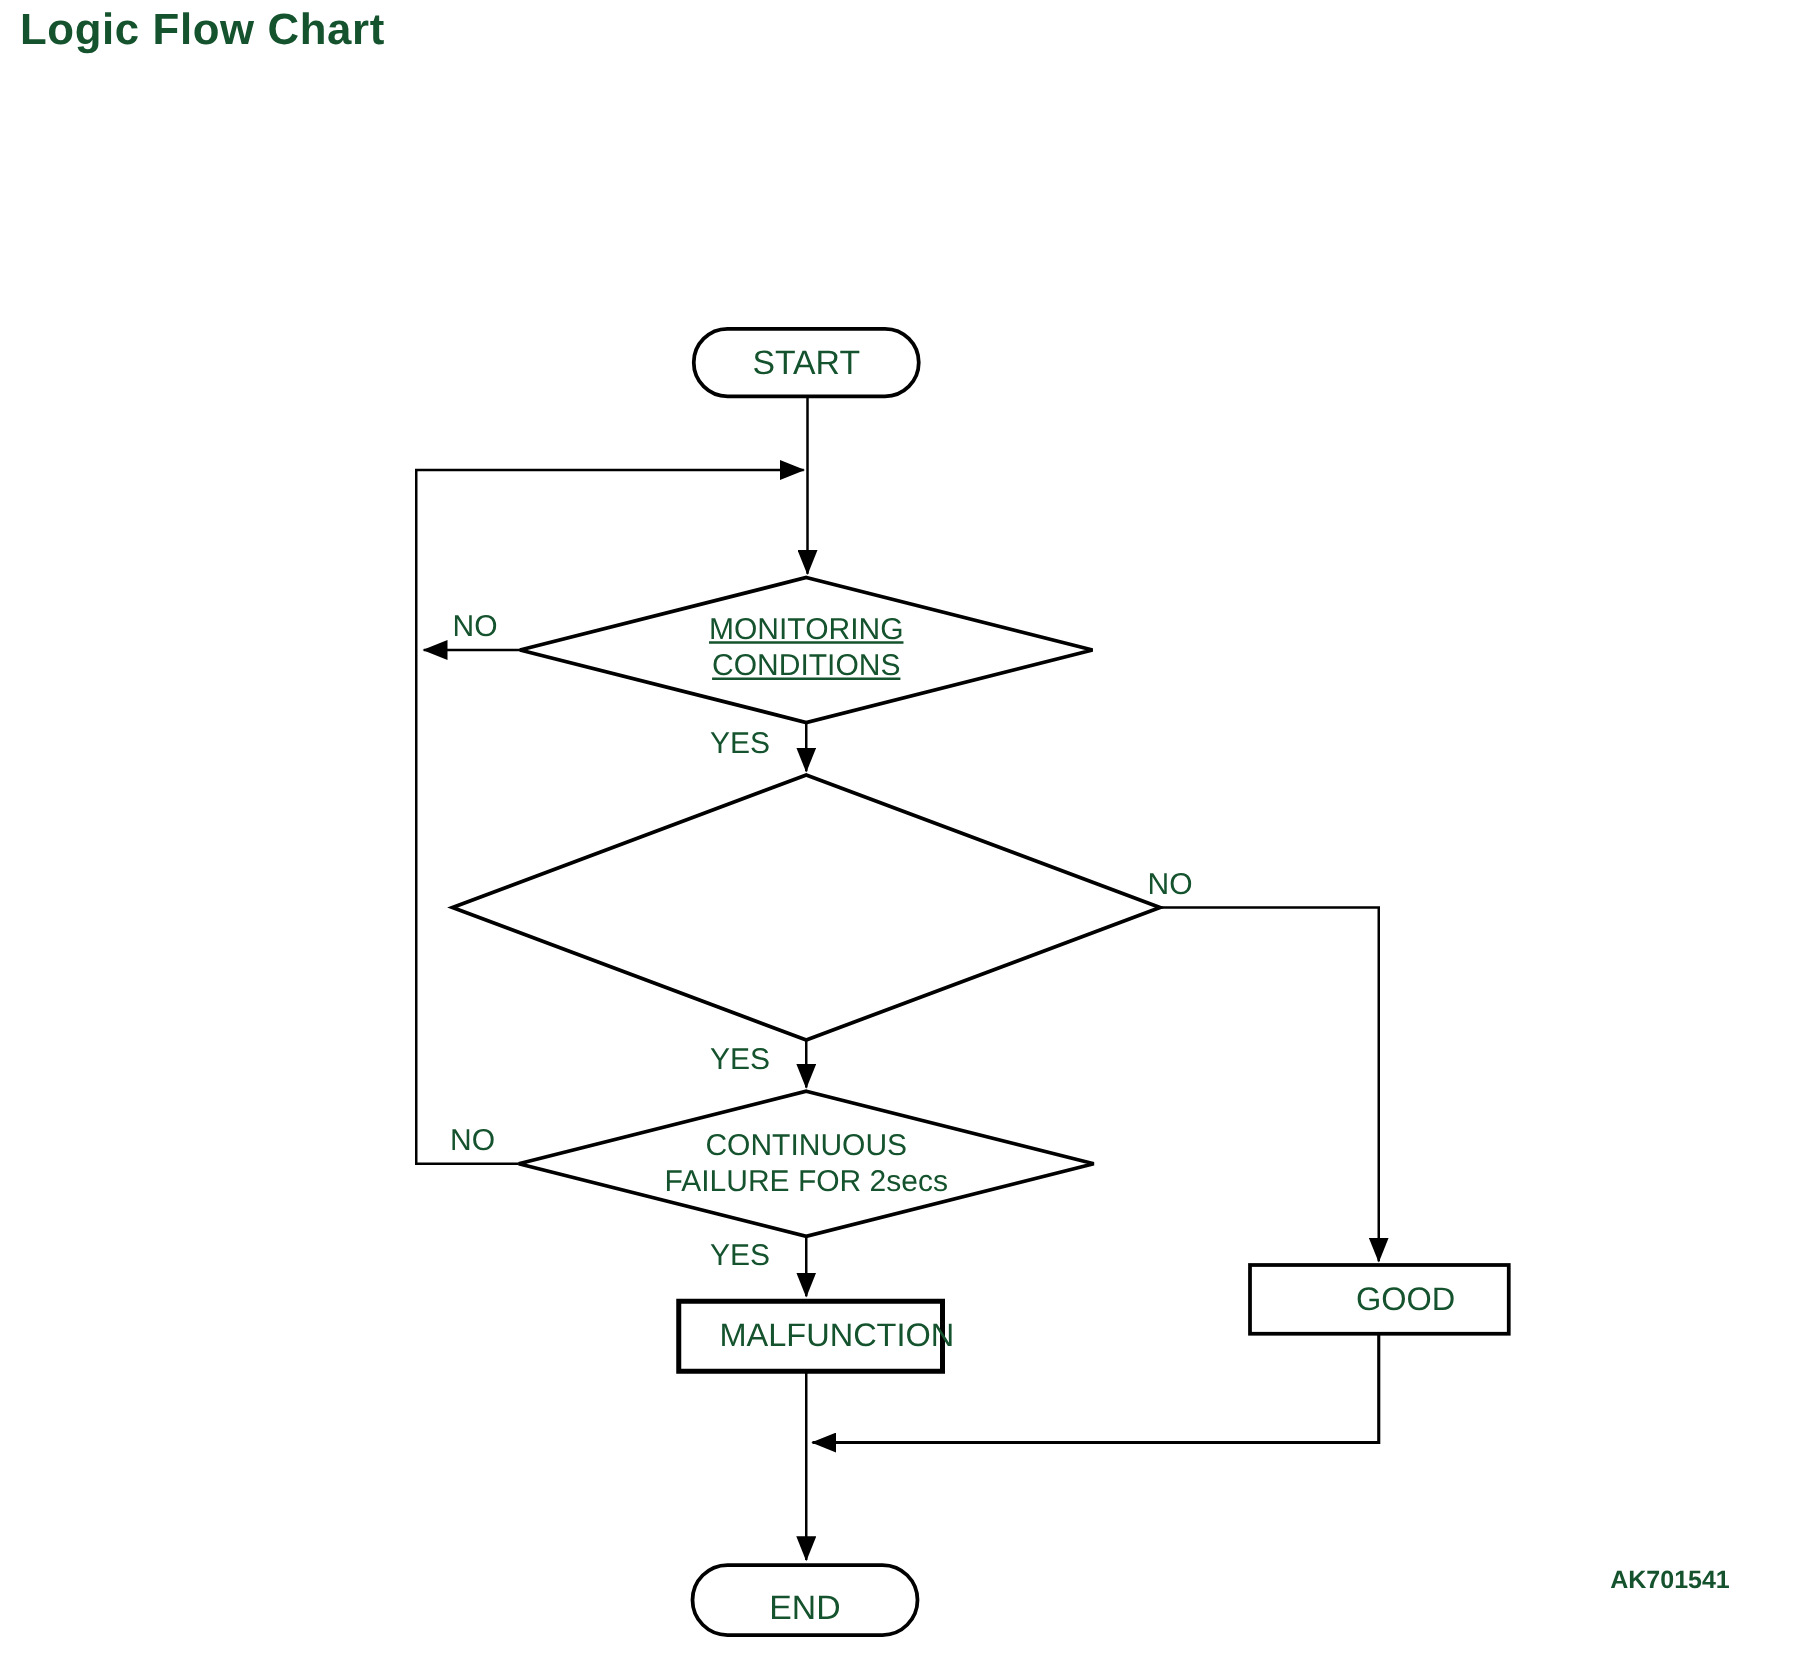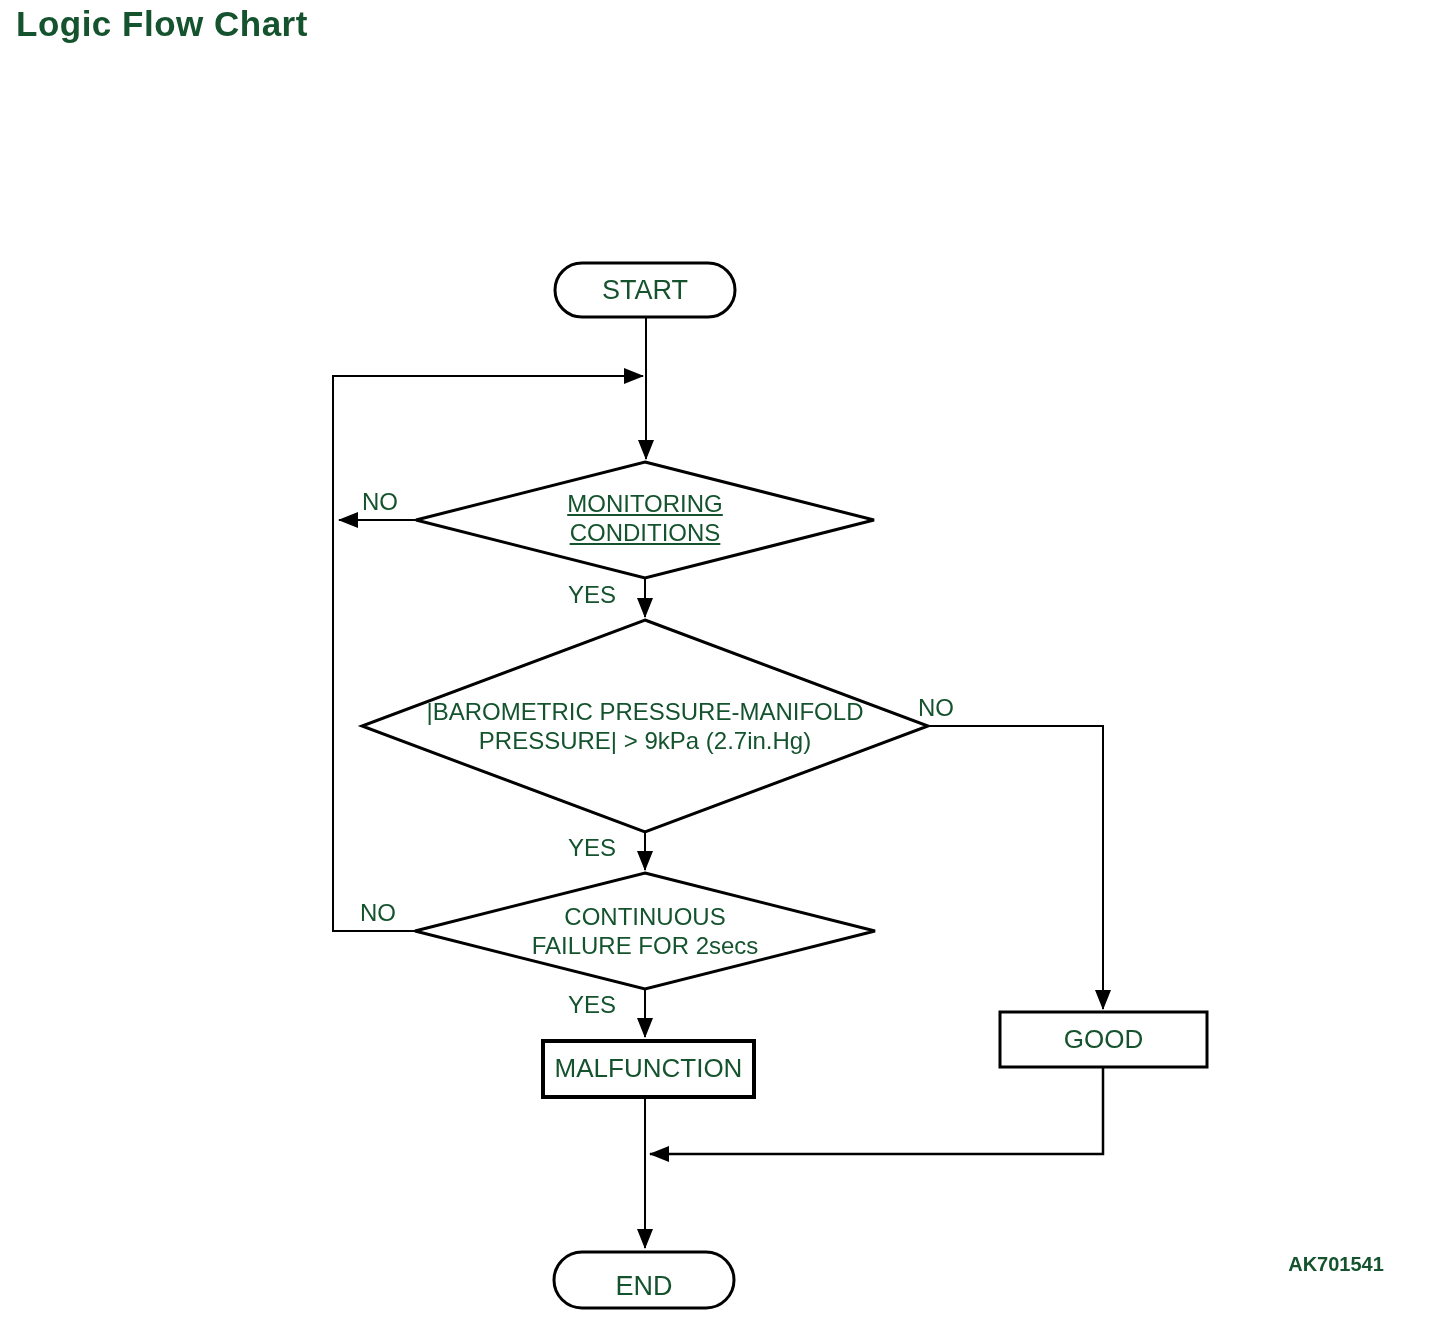--- a/index.html
+++ b/index.html
@@ -31,21 +31,21 @@
     display: flex;
     flex-direction: column;
     align-items: center;
     justify-content: center;
     text-align: left;
     line-height: 1.22;
     white-space: nowrap;
     border-radius: 13px;
   }
   .terminator-label { font-size: 27px; }
-  .process-label   { font-size: 26px; }
+  .process-label   { font-size: 26px; padding-left: 21px; }
   .decision-label  { font-size: 24px; }
   .branch-label {
     position: absolute;
     width: 64px;
     text-align: left;
     font-size: 24px;
     white-space: nowrap;
   }
   .figure-code {
     position: absolute;
@@ -105,24 +105,20 @@
     <rect x="554" y="1252" width="180" height="56" rx="28" ry="28" fill="#fff" stroke="#000" stroke-width="3"></rect>
   </svg>
 
   <div class="node-label terminator-label" style="left:555px; top:263px; width:180px; height:54px;">START</div>
 
   <div class="node-label decision-label" style="left:416px; top:460px; width:458px; height:116px;text-decoration:underline;">
     <div>MONITORING</div>
     <div>CONDITIONS</div>
   </div>
 
-  <div class="node-label decision-label" style="left:362px; top:620px; width:566px; height:212px;">
-    <div>|BAROMETRIC PRESSURE-MANIFOLD</div>
-    <div>PRESSURE| &gt; 9kPa (2.7in.Hg)</div>
-  </div>
 
   <div class="node-label decision-label" style="left:415px; top:873px; width:460px; height:116px;">
     <div>CONTINUOUS</div>
     <div>FAILURE FOR 2secs</div>
   </div>
 
   <div class="node-label process-label" style="left:543px; top:1041px; width:211px; height:56px;">MALFUNCTION</div>
 
   <div class="node-label process-label" style="left:1000px; top:1012px; width:207px; height:55px;">GOOD</div>
 

